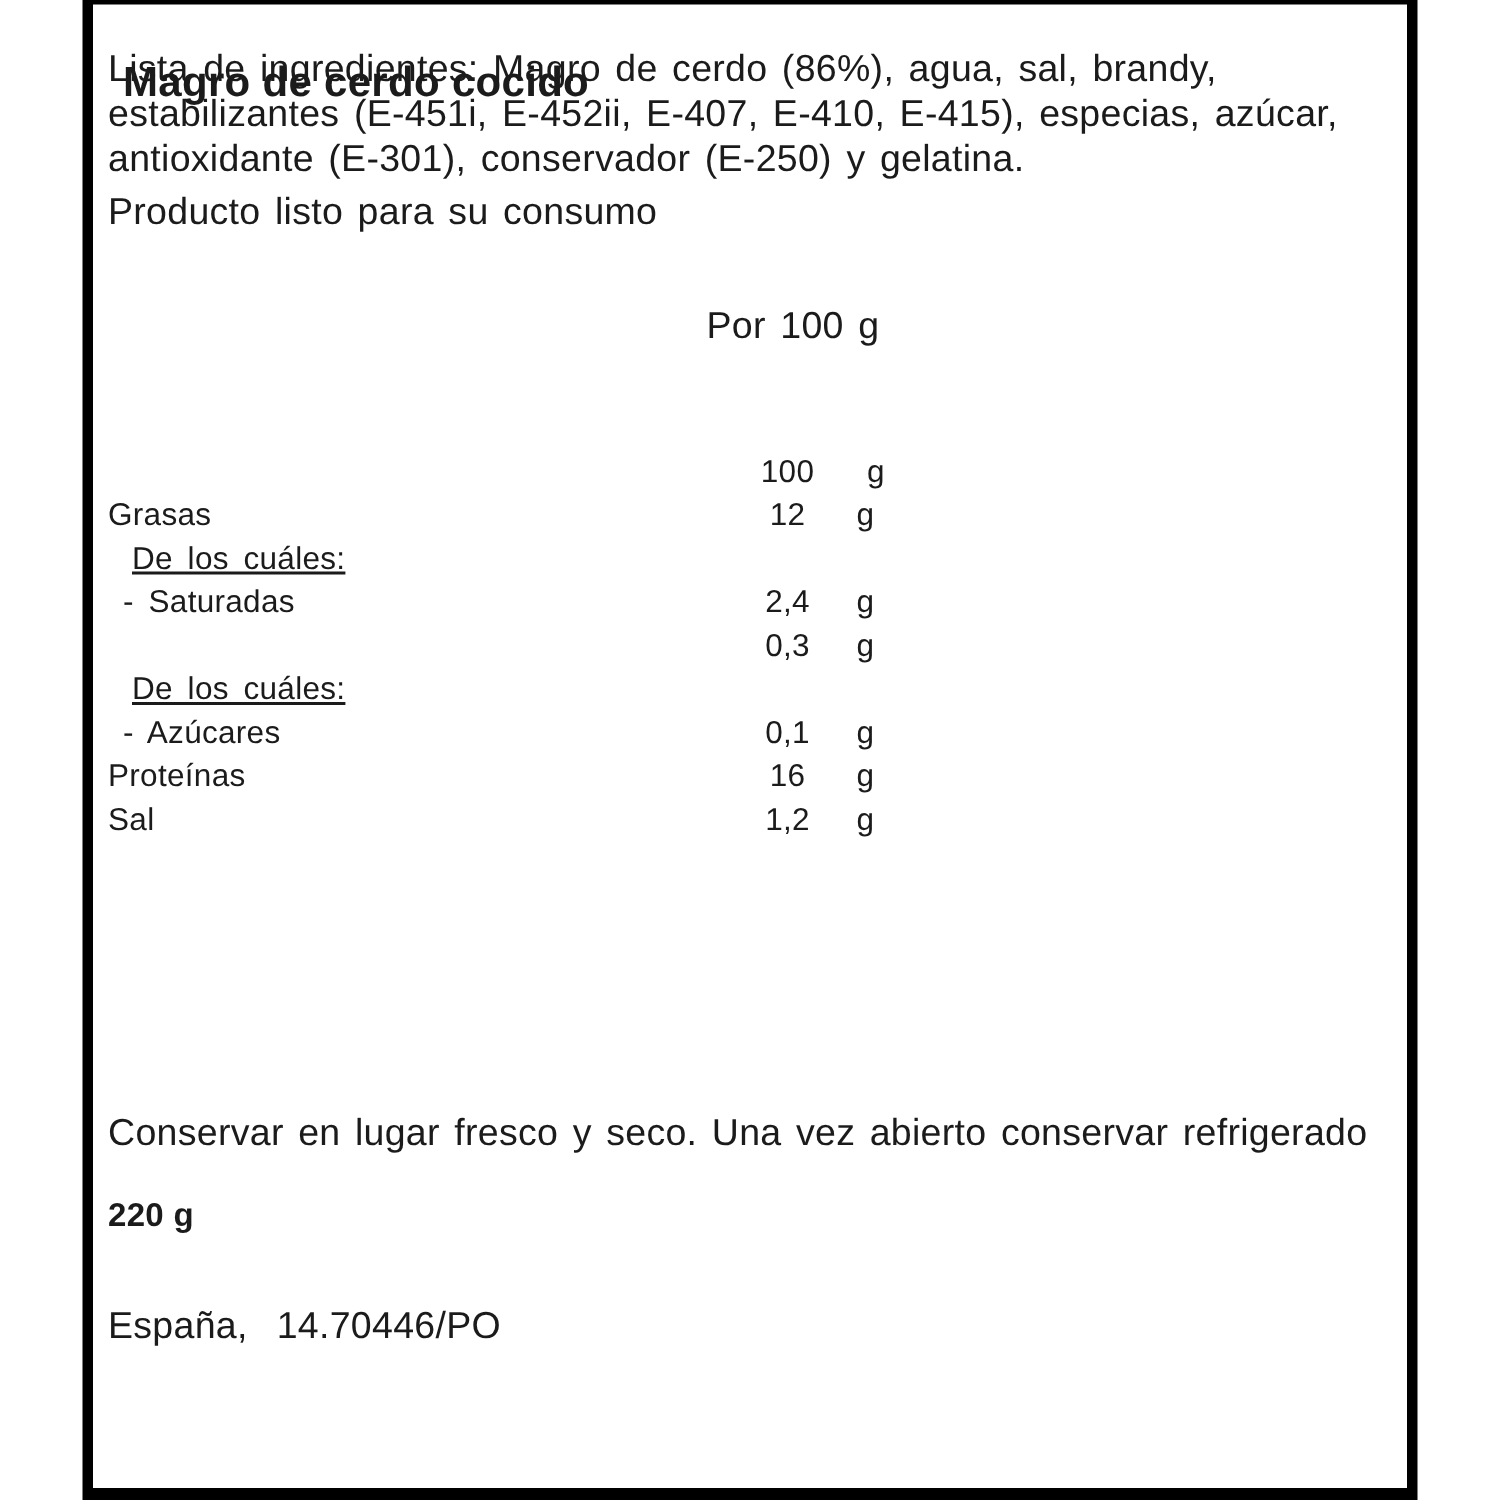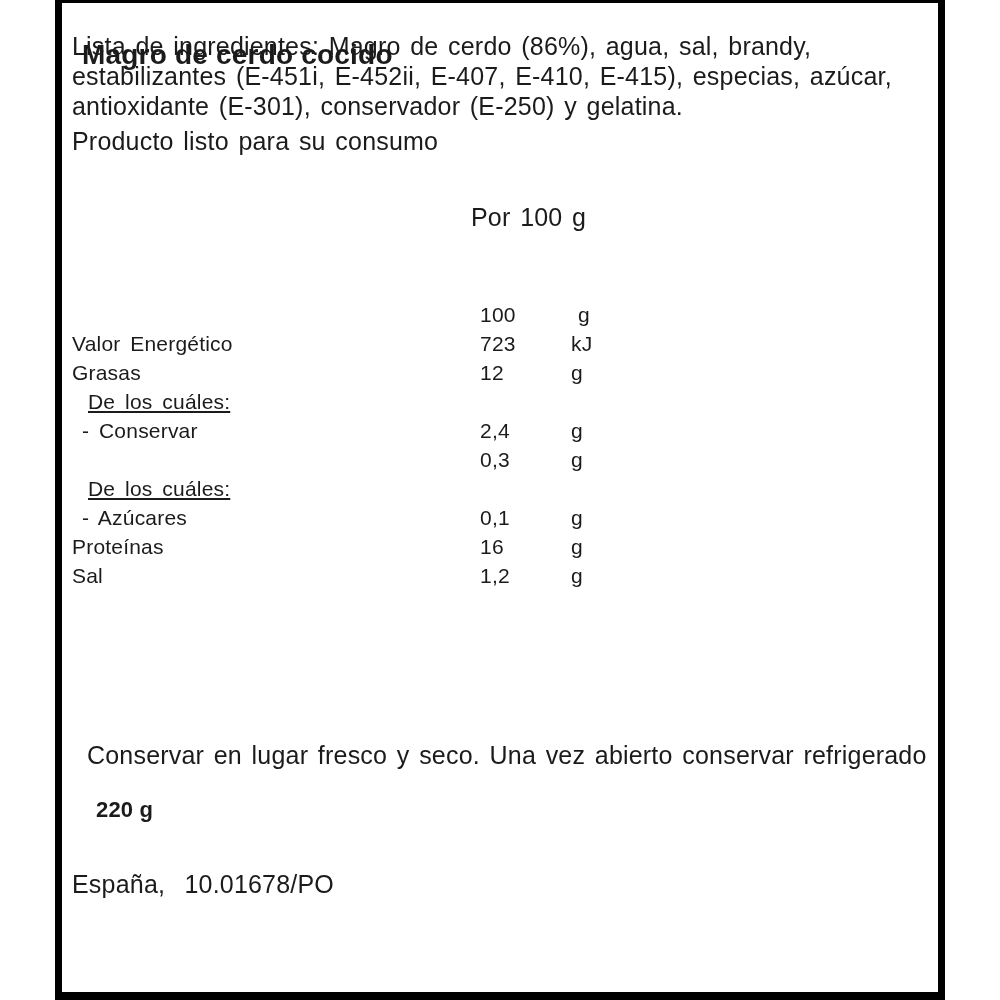--- a/index.html
+++ b/index.html
@@ -22,25 +22,25 @@
   .bodytext{font-size:25px;letter-spacing:0.2px;word-spacing:2.5px;}
   .ingredients{left:72px;top:31px;width:800px;line-height:30px;}
   .ingredients div{white-space:nowrap;}
   .producto{left:72px;top:127px;white-space:nowrap;}
   .por{left:471px;top:203px;white-space:nowrap;}
   .ntable{left:72px;top:300px;width:620px;font-size:21px;letter-spacing:0.2px;}
   .nrow{position:relative;height:29px;line-height:29px;white-space:nowrap;}
   .nlabel{word-spacing:0.18em;}
   .ind-a{padding-left:16px;text-decoration:underline;}
   .ind-b{padding-left:10px;}
-  .nnum{position:absolute;left:408px;width:90px;text-align:left;}
+  .nnum{position:absolute;left:408px;width:90px;text-align:center;}
   .nunit{position:absolute;left:499px;}
   .nunit.gap{left:506px;}
-  .conservar{left:72px;top:741px;white-space:nowrap;margin-left:15px;}
-  .weight{left:72px;top:797px;font-size:22px;font-weight:bold;letter-spacing:0.2px;white-space:nowrap;margin-left:24px;}
+  .conservar{left:72px;top:741px;white-space:nowrap;}
+  .weight{left:72px;top:797px;font-size:22px;font-weight:bold;letter-spacing:0.2px;white-space:nowrap;}
   .company{left:72px;top:866px;line-height:36px;}
   .company div{white-space:pre;}
   .company .cname{font-weight:bold;letter-spacing:0.1px;}
 </style>
 </head>
 <body>
 
 <div class="abs border-box"></div>
 
 <h1 class="abs title">Magro de cerdo cocido</h1>
@@ -50,30 +50,29 @@
   <div>estabilizantes (E-451i, E-452ii, E-407, E-410, E-415), especias, azúcar,</div>
   <div>antioxidante (E-301), conservador (E-250) y gelatina.</div>
 </div>
 
 <div class="abs bodytext producto">Producto listo para su consumo</div>
 
 <div class="abs bodytext por">Por 100 g</div>
 
 <div class="abs ntable">
     <div class="nrow"><span class="nlabel"></span><span class="nnum">100</span><span class="nunit gap">g</span></div>
-    <div class="nrow"><span class="nlabel">Valor Energético</span><span class="nnum">723</span><span class="nunit">kJ</span></div>
     <div class="nrow"><span class="nlabel">Grasas</span><span class="nnum">12</span><span class="nunit">g</span></div>
     <div class="nrow"><span class="nlabel ind-a">De los cuáles:</span><span class="nnum"></span><span class="nunit"></span></div>
-    <div class="nrow"><span class="nlabel ind-b">- Conservar</span><span class="nnum">2,4</span><span class="nunit">g</span></div>
+    <div class="nrow"><span class="nlabel ind-b">- Saturadas</span><span class="nnum">2,4</span><span class="nunit">g</span></div>
     <div class="nrow"><span class="nnum">0,3</span><span class="nunit">g</span></div>
     <div class="nrow"><span class="nlabel ind-a">De los cuáles:</span><span class="nnum"></span><span class="nunit"></span></div>
     <div class="nrow"><span class="nlabel ind-b">- Azúcares</span><span class="nnum">0,1</span><span class="nunit">g</span></div>
     <div class="nrow"><span class="nlabel">Proteínas</span><span class="nnum">16</span><span class="nunit">g</span></div>
     <div class="nrow"><span class="nlabel">Sal</span><span class="nnum">1,2</span><span class="nunit">g</span></div>
   </div>
 
 <div class="abs bodytext conservar">Conservar en lugar fresco y seco. Una vez abierto conservar refrigerado</div>
 
 <div class="abs weight">220 g</div>
 
 <div class="abs bodytext company">
-  <div>España,  10.01678/PO</div>
+  <div>España,  14.70446/PO</div>
 </div>
 
 </body></html>

